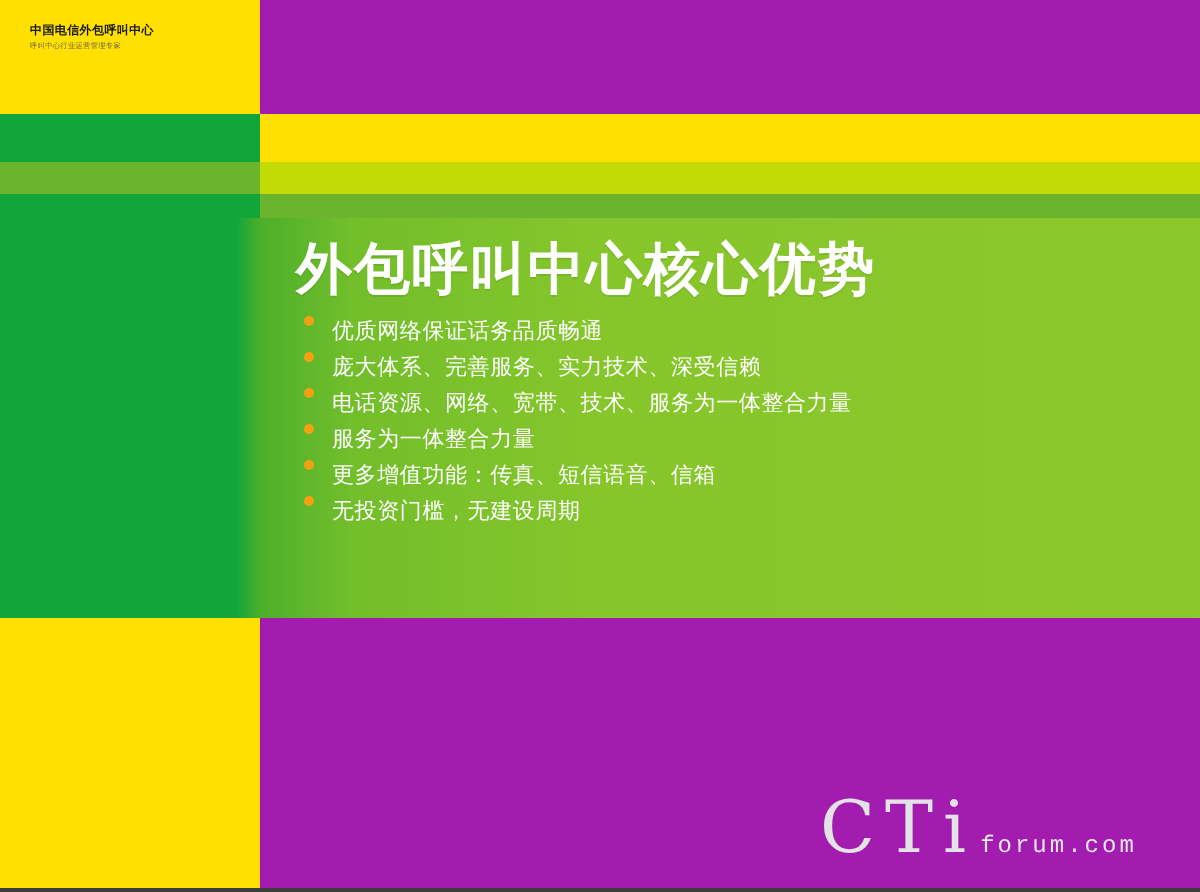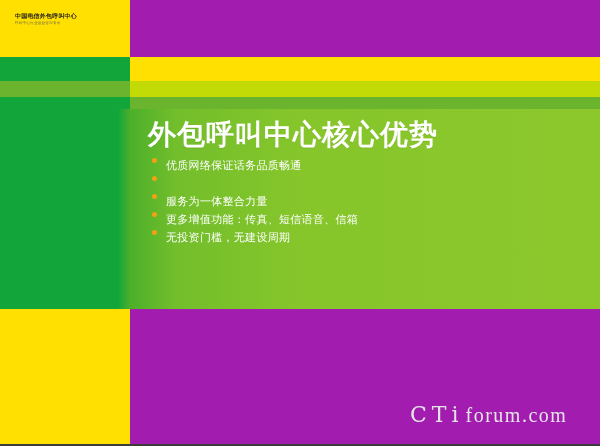--- a/index.html
+++ b/index.html
@@ -152,28 +152,28 @@
   .watermark {
     position: absolute;
     left: 410px;
     top: 400px;
     display: flex;
     align-items: baseline;
     user-select: none;
   }
   .wm-cti {
     font-family: "DejaVu Serif", "Liberation Serif", serif;
-    font-size: 22px;
+    font-size: 36px;
     line-height: 30px;
     color: #E3E3E6;
     letter-spacing: 5px;
   }
   .wm-forum {
-    font-family: Liberation Serif, serif;
-    font-size: 20px;
+    font-family: Liberation Mono, monospace;
+    font-size: 12px;
     line-height: 15px;
     color: #E6E6E9;
     letter-spacing: 1.5px;
     margin-left: 2px;
   }
 
   
   .bottom-rule {
     position: absolute;
     left: 0;
@@ -204,20 +204,25 @@
 
   <div class="title">外包呼叫中心核心优势</div>
 
   <ul class="bullets" id="bullet-list">
       <li class="bullet-item">
         <span class="bullet-dot"></span>
         <span class="bullet-text">优质网络保证话务品质畅通</span>
       </li>
       <li class="bullet-item">
         <span class="bullet-dot"></span>
+        <span class="bullet-text">庞大体系、完善服务、实力技术、深受信赖</span>
+      </li>
+      <li class="bullet-item">
+        <span class="bullet-dot"></span>
+        <span class="bullet-text">电话资源、网络、宽带、技术、服务为一体整合力量</span>
       </li>
       <li class="bullet-item">
         <span class="bullet-dot"></span>
         <span class="bullet-text">服务为一体整合力量</span>
       </li>
       <li class="bullet-item">
         <span class="bullet-dot"></span>
         <span class="bullet-text">更多增值功能：传真、短信语音、信箱</span>
       </li>
       <li class="bullet-item">

